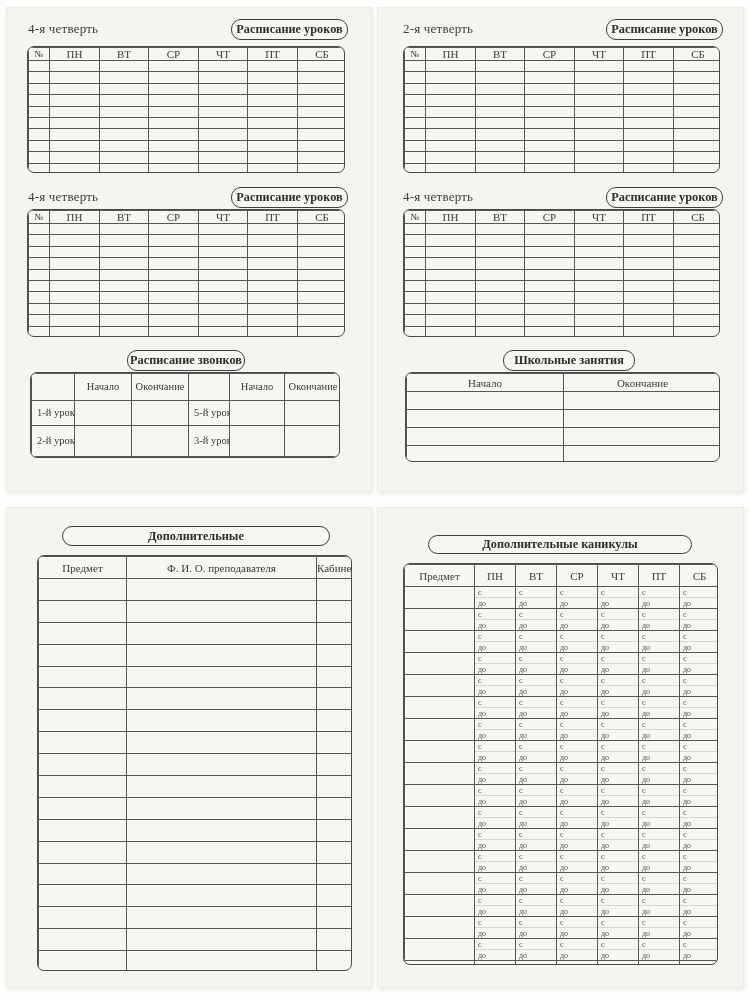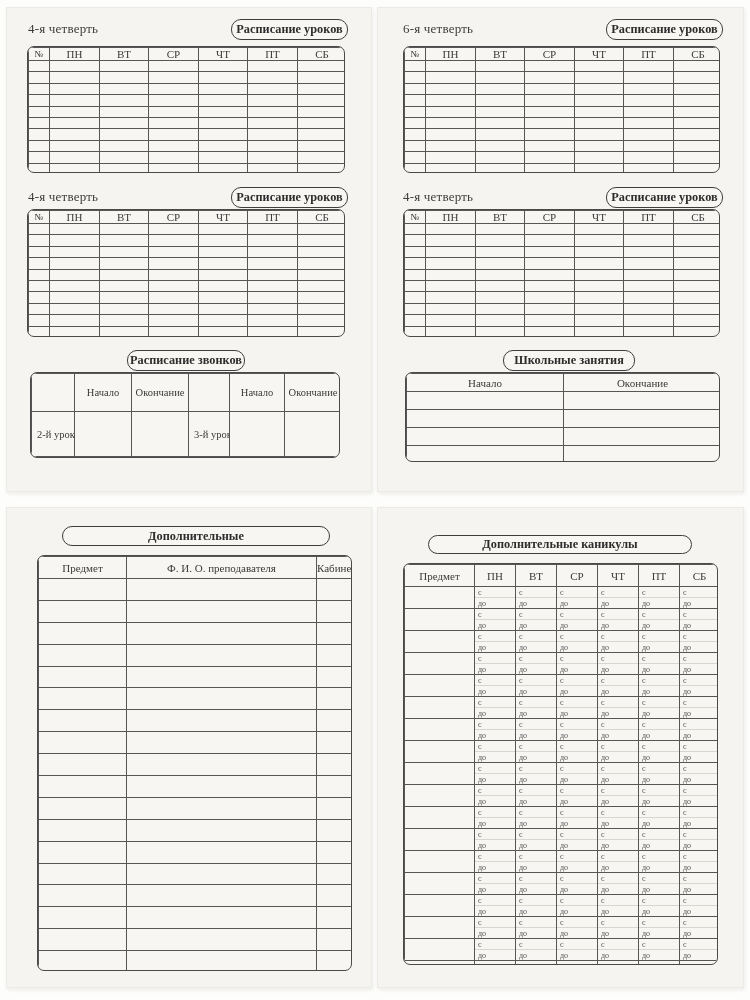--- a/index.html
+++ b/index.html
@@ -249,32 +249,40 @@
       <tbody>
         <tr>
           <th class="small" style="width: 43px; height: 18px;"></th>
           <th class="small" style="width: 57px; height: 18px;">Начало</th>
           <th class="small" style="width: 57px; height: 18px;">Окончание</th>
           <th class="small" style="width: 41px; height: 18px;"></th>
           <th class="small" style="width: 55px; height: 18px;">Начало</th>
           <th class="small" style="width: 57px; height: 18px;">Окончание</th>
         </tr>
         <tr>
+          <td class="lbl" style="height: 17px;">1-й урок</td>
+          <td style="height: 17px;"></td>
+          <td style="height: 17px;"></td>
+          <td class="lbl" style="height: 17px;">5-й урок</td>
+          <td style="height: 17px;"></td>
+          <td style="height: 17px;"></td>
+        </tr>
+        <tr>
           <td class="lbl" style="height: 21px;">2-й урок</td>
           <td style="height: 17px;"></td>
           <td style="height: 17px;"></td>
           <td class="lbl" style="height: 17px;">3-й урок</td>
           <td style="height: 17px;"></td>
           <td style="height: 17px;"></td>
         </tr>
       </tbody>
     </table>
   </div>
 
-<div class="abs qlabel" style="left:403px;top:21px">6-я четверть</div>
+<div class="abs qlabel" style="left:403px;top:21px">2-я четверть</div>
 <div class="abs badge" style="left:606px;top:19px;width:117px;height:21px">Расписание уроков</div>
 <div class="abs tblwrap" style="left:403px;top:46px;width:317px;height:127px">
     <table>
       <tbody>
         <tr>
           <th class="num" style="width: 21px; height: 13px;">№</th>
           <th class="" style="width: 50px; height: 13px;">ПН</th>
           <th class="" style="width: 49px; height: 13px;">ВТ</th>
           <th class="" style="width: 50px; height: 13px;">СР</th>
           <th class="" style="width: 49px; height: 13px;">ЧТ</th>

